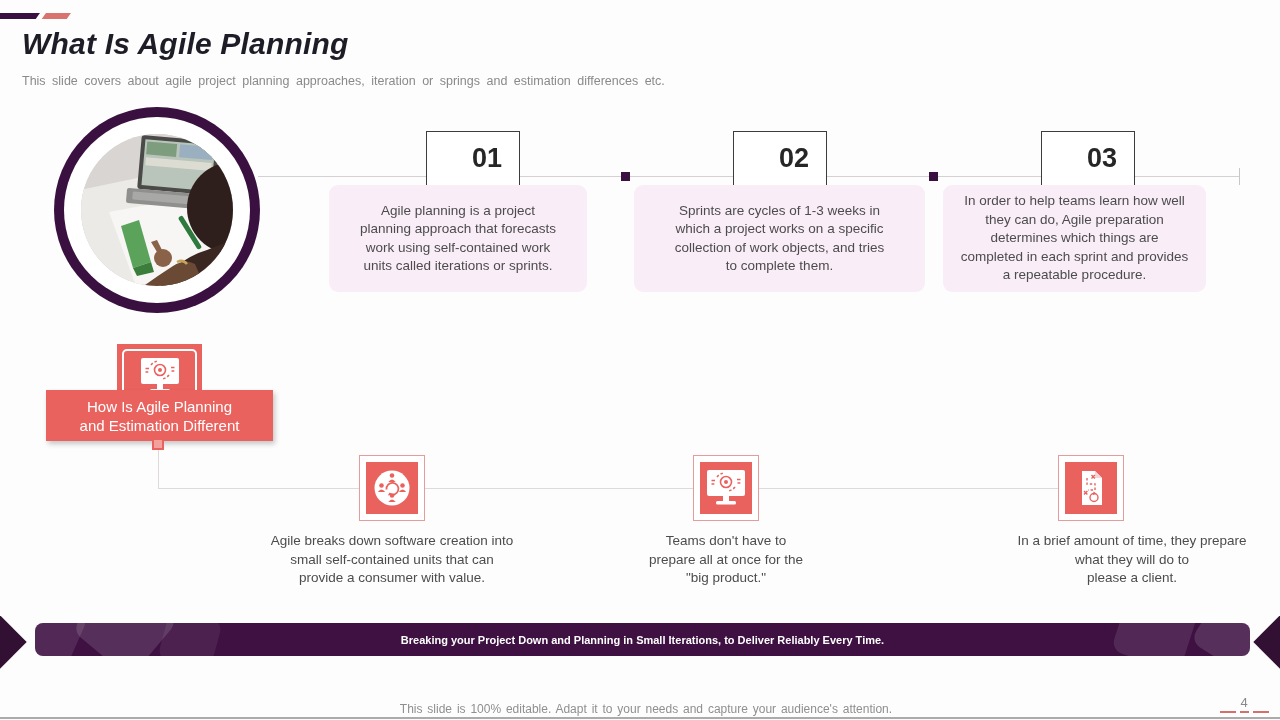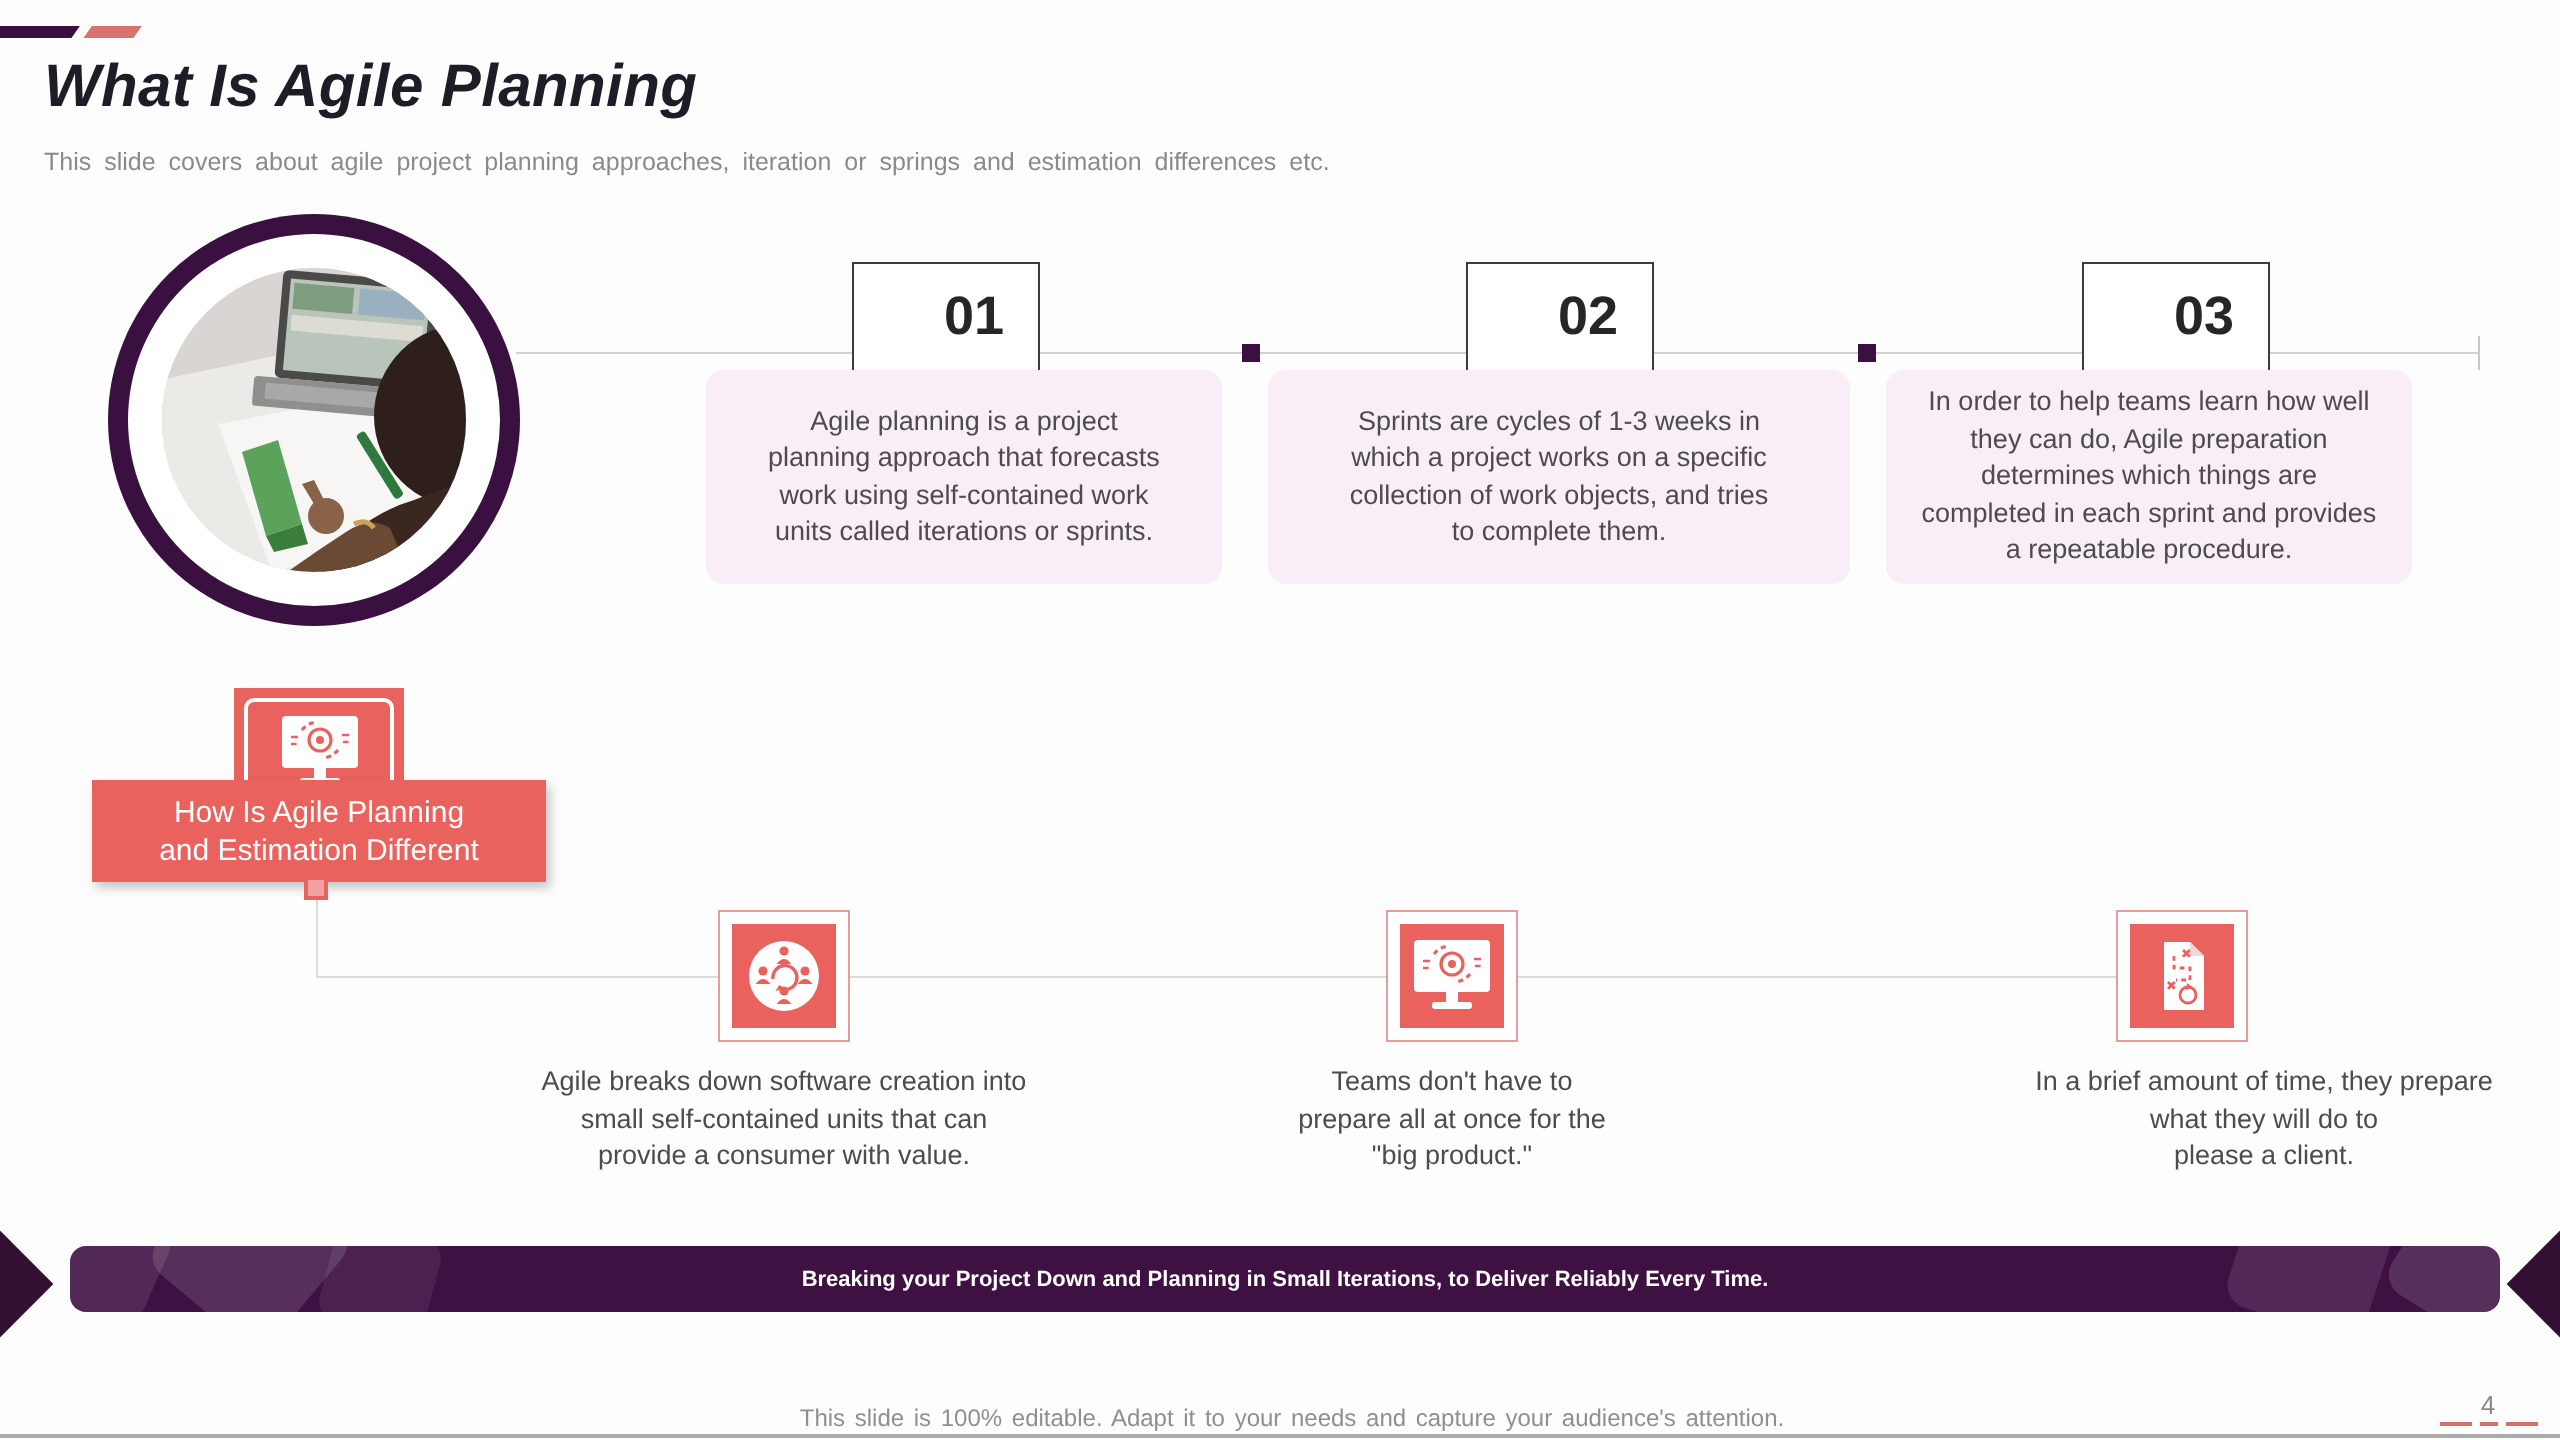--- a/index.html
+++ b/index.html
@@ -28,21 +28,21 @@
   .tl-sq.s1 { left:621px; } .tl-sq.s2 { left:929px; }
 
   
   .num-box { position:absolute; top:131px; width:94px; height:54px; background:#ffffff;
              border:1.5px solid #3c3c3c; border-bottom:none; display:flex; align-items:center; justify-content:center;
              font-size:27px; font-weight:700; color:#262626; z-index:3;padding-left:28px; }
   .num-1 { left:426px; } .num-2 { left:733px; } .num-3 { left:1041px; }
   .pink-box { position:absolute; top:185px; height:107px; background:#f9edf8; border-radius:9px;
               display:flex; align-items:center; justify-content:center; text-align:center;
               font-size:13.5px; line-height:18.5px; color:#4c4c4c; white-space:pre-line; z-index:2; }
-  .pink-1 { left:329px; width:258px;margin-left:24px; } .pink-2 { left:634px; width:291px; } .pink-3 { left:943px; width:263px; }
+  .pink-1 { left:329px; width:258px; } .pink-2 { left:634px; width:291px; } .pink-3 { left:943px; width:263px; }
 
   
   .callout-icon-box { position:absolute; left:117px; top:344px; width:85px; height:85px; background:#ea625e; z-index:1; }
   .callout-icon-inner { position:absolute; inset:5px; border:2.5px solid #ffffff; border-radius:5px;
                         display:flex; justify-content:center; padding-top:5px; }
   .callout-box { position:absolute; left:46px; top:390px; width:227px; height:51px; background:#ea625e;
                  color:#ffffff; font-weight:400; font-size:15px; line-height:19px; text-align:center;
                  display:flex; align-items:center; justify-content:center; white-space:pre-line;
                  box-shadow:2px 3px 5px rgba(0,0,0,0.22); z-index:4; }
   .callout-node { position:absolute; left:152px; top:438px; width:12px; height:12px; background:#f2a19e;

